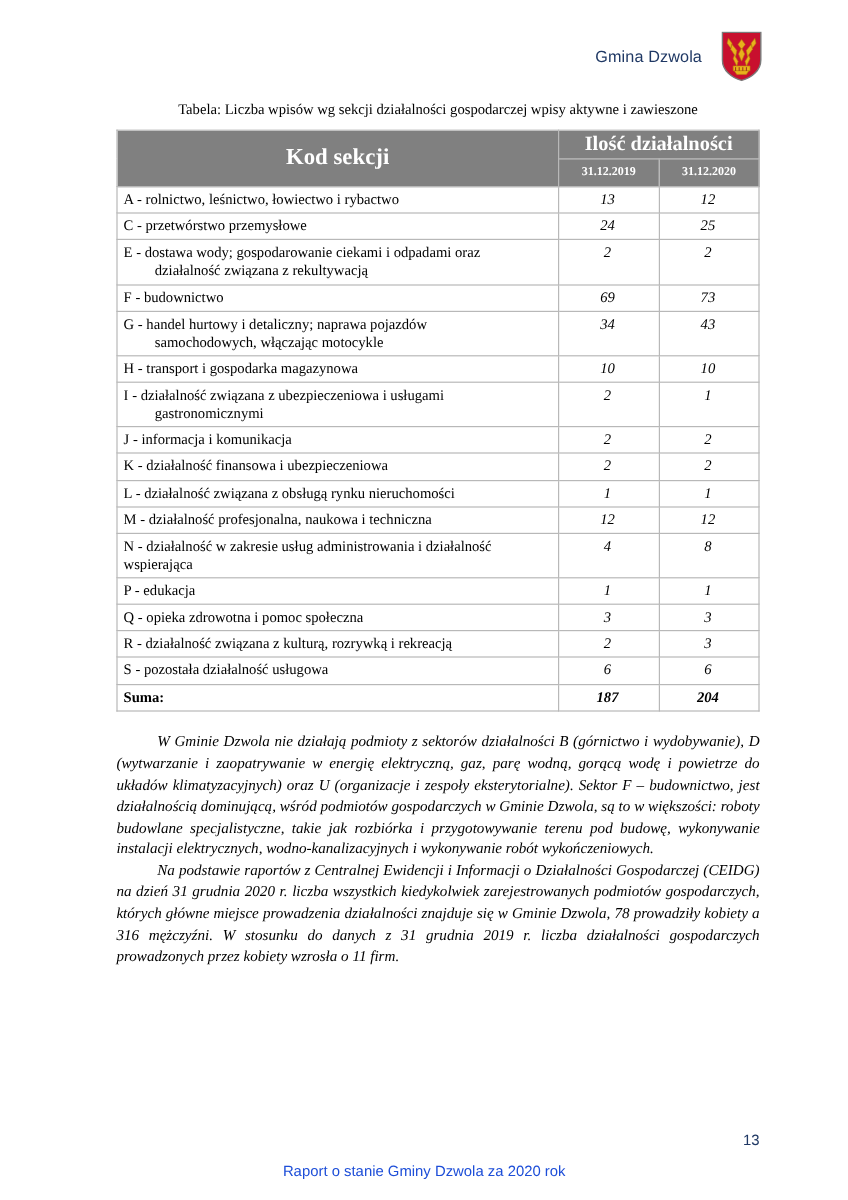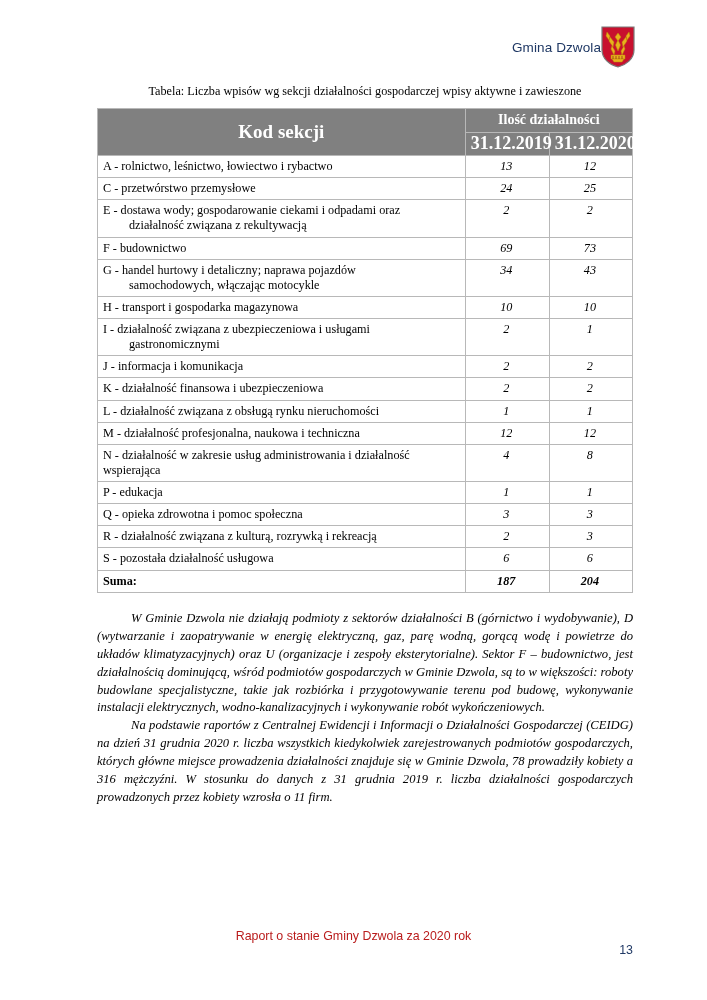--- a/index.html
+++ b/index.html
@@ -16,21 +16,21 @@
     overflow: hidden;
   }
 
   
   .doc-header {
     position: absolute;
     top: 26px;
     right: 72px;
     display: flex;
     align-items: center;
-    gap: 0;
+    gap: 16px;
   }
   .header-title {
     font-family: "Liberation Sans", "DejaVu Sans", sans-serif;
     font-size: 13.5px;
     color: #1f3864;
     letter-spacing: 0.1px;
     white-space: nowrap;
   }
   .crest {
     width: 34px;
@@ -73,26 +73,26 @@
     border-color: #b8b8b8;
   }
   .th-section {
     height: 46px;
     vertical-align: middle !important;
     font-size: 19px;
   }
   .th-group {
     height: 22px;
     vertical-align: middle !important;
-    font-size: 14px;
+    font-size: 17px;
   }
   .th-year {
     height: 22px;
     vertical-align: middle !important;
-    font-size: 18px;
+    font-size: 10px;
     padding: 0 5px !important;
     margin-left: 28px;
   }
   .col-name { width: 367px; }
   .col-y1   { width: 84px; }
   .col-y2   { width: 83px; }
 
   .cell-name {
     padding: 3px 4px 3px 5px !important;
     line-height: 1.24;
@@ -128,25 +128,25 @@
   .body-text p {
     margin: 0;
     text-indent: 34px;
     font-style: italic;
   }
   #para-block { top: 610px; }
 
   
   .footer-title {
     position: absolute;
-    top: 929px;
+    top: 969px;
     left: 0;
     width: 707px;
     text-align: center;
-    color: #b91c1c;
+    color: #1d4ed8;
     font-family: "Liberation Sans", "DejaVu Sans", sans-serif;
     font-size: 12.4px;
   }
   .page-number {
     position: absolute;
     top: 943px;
     right: 74px;
     color: #1f3864;
     font-family: "Liberation Sans", "DejaVu Sans", sans-serif;
     font-size: 12.4px;

